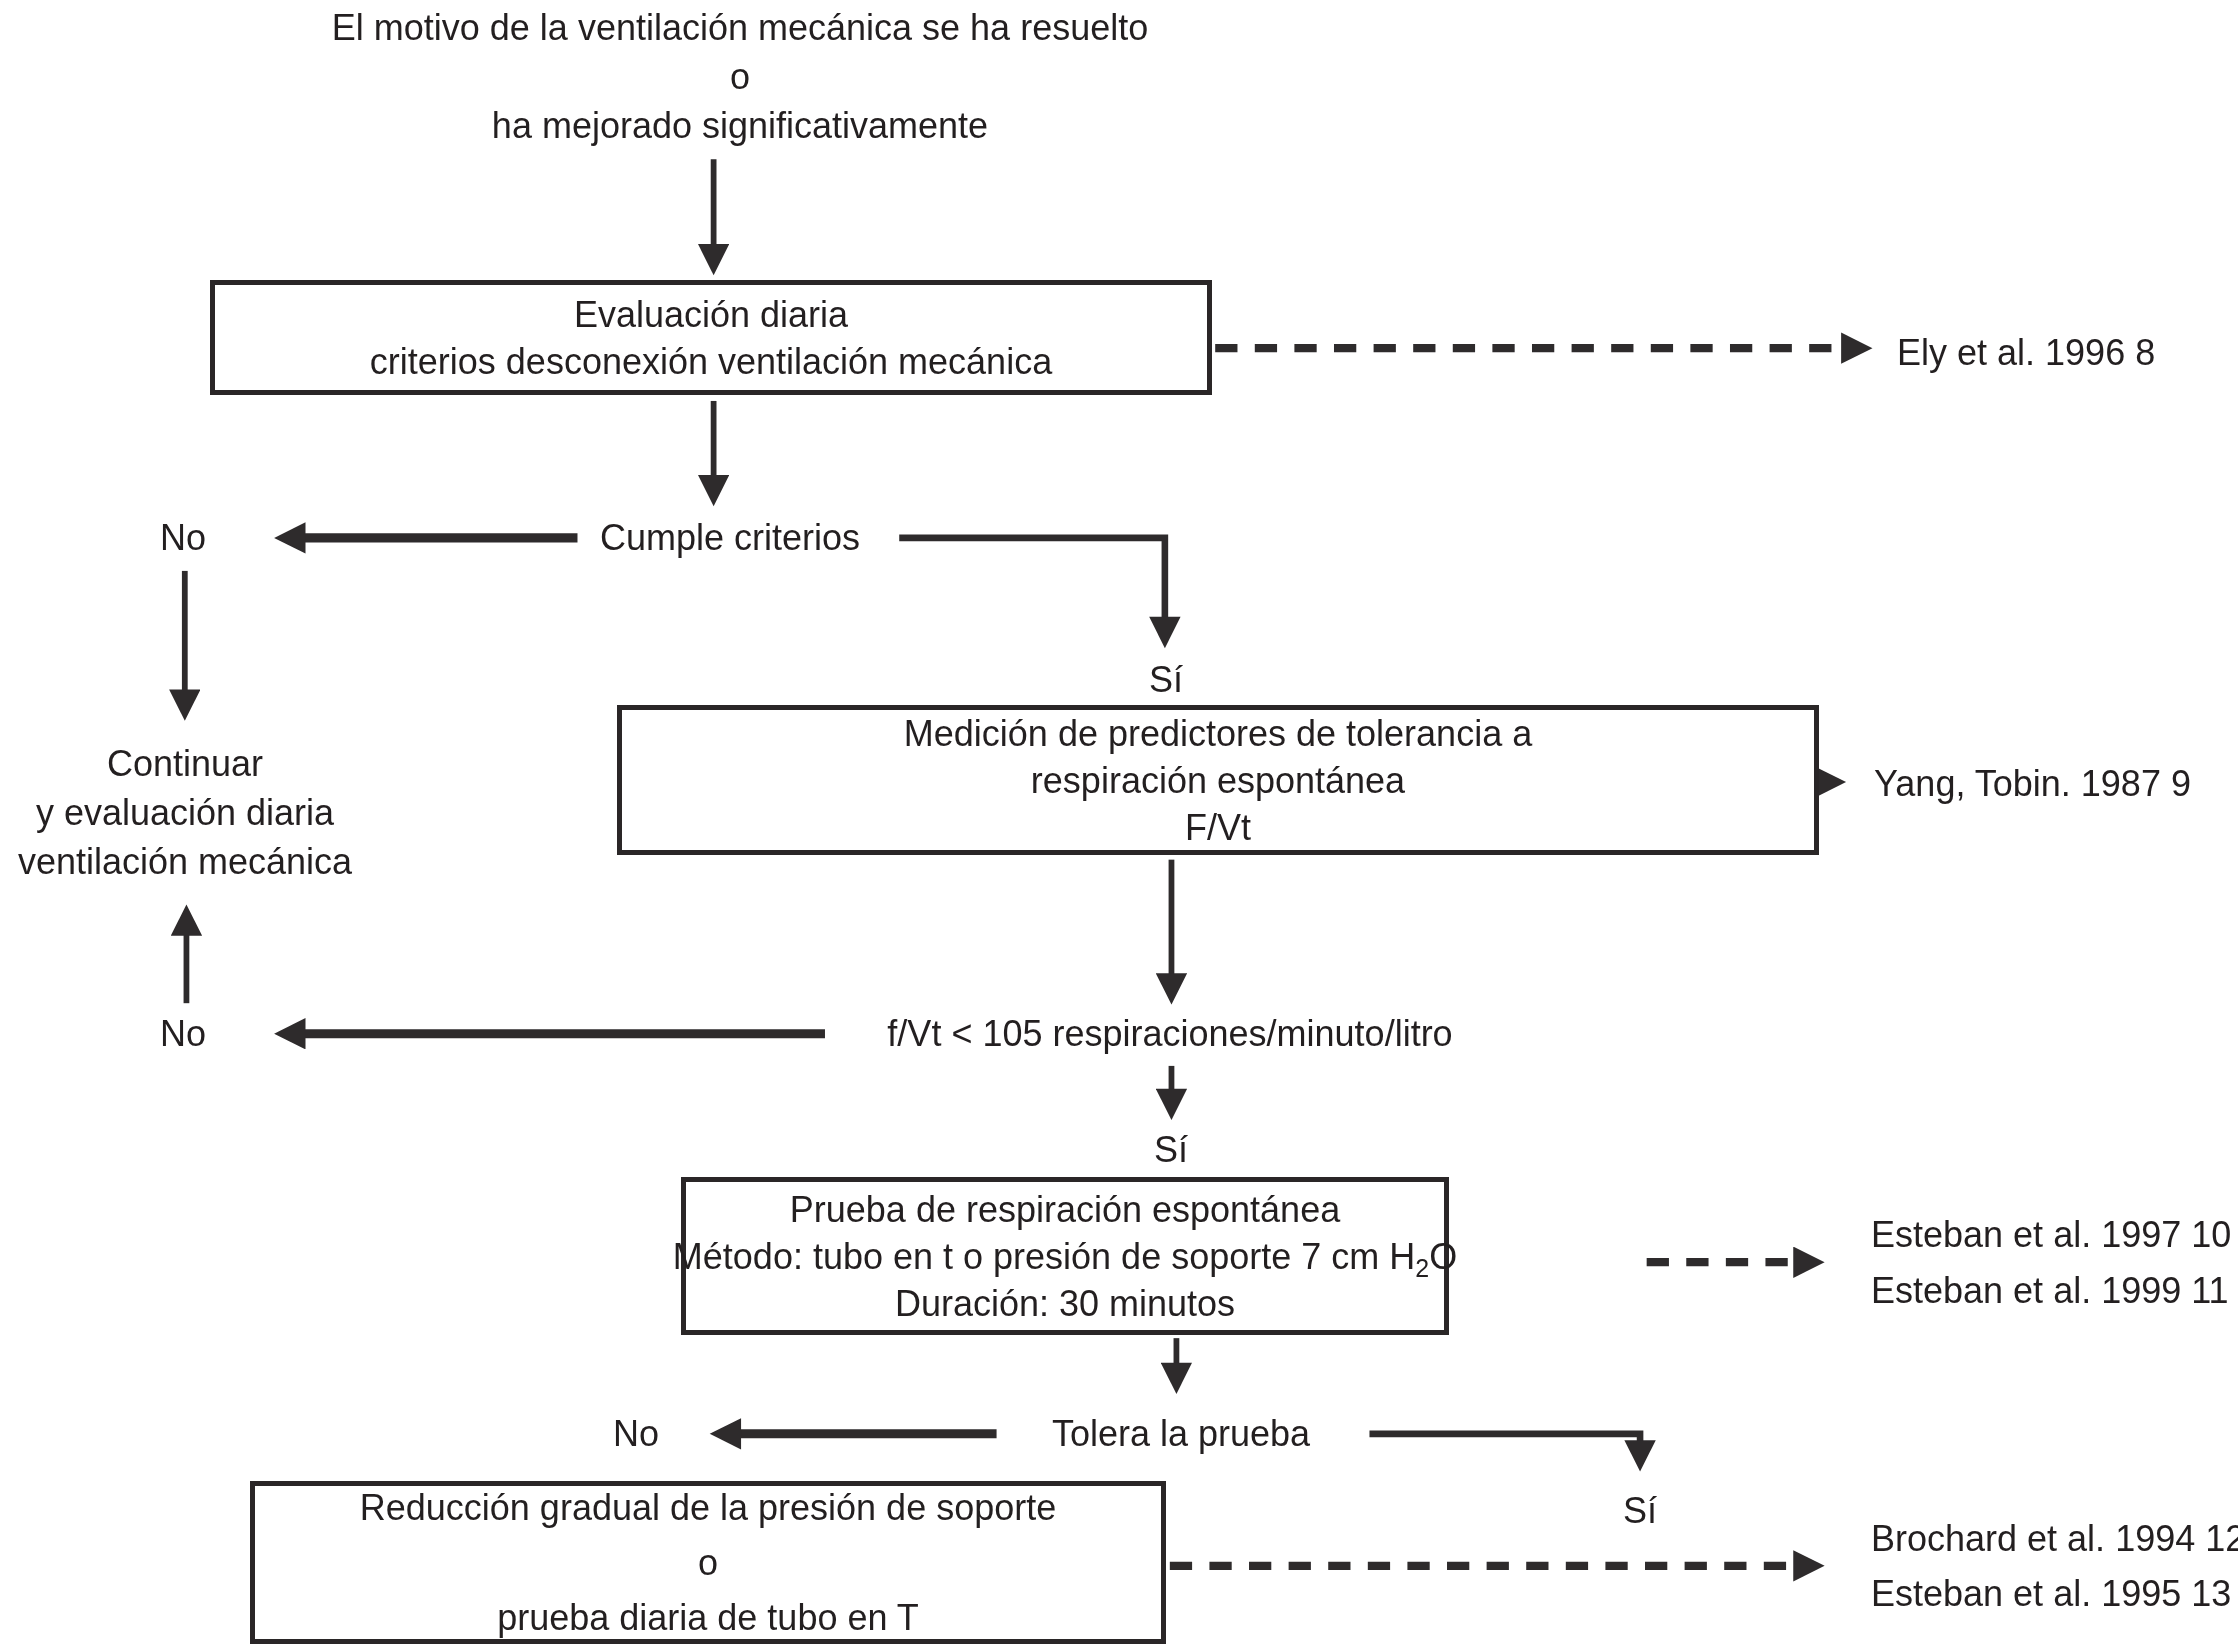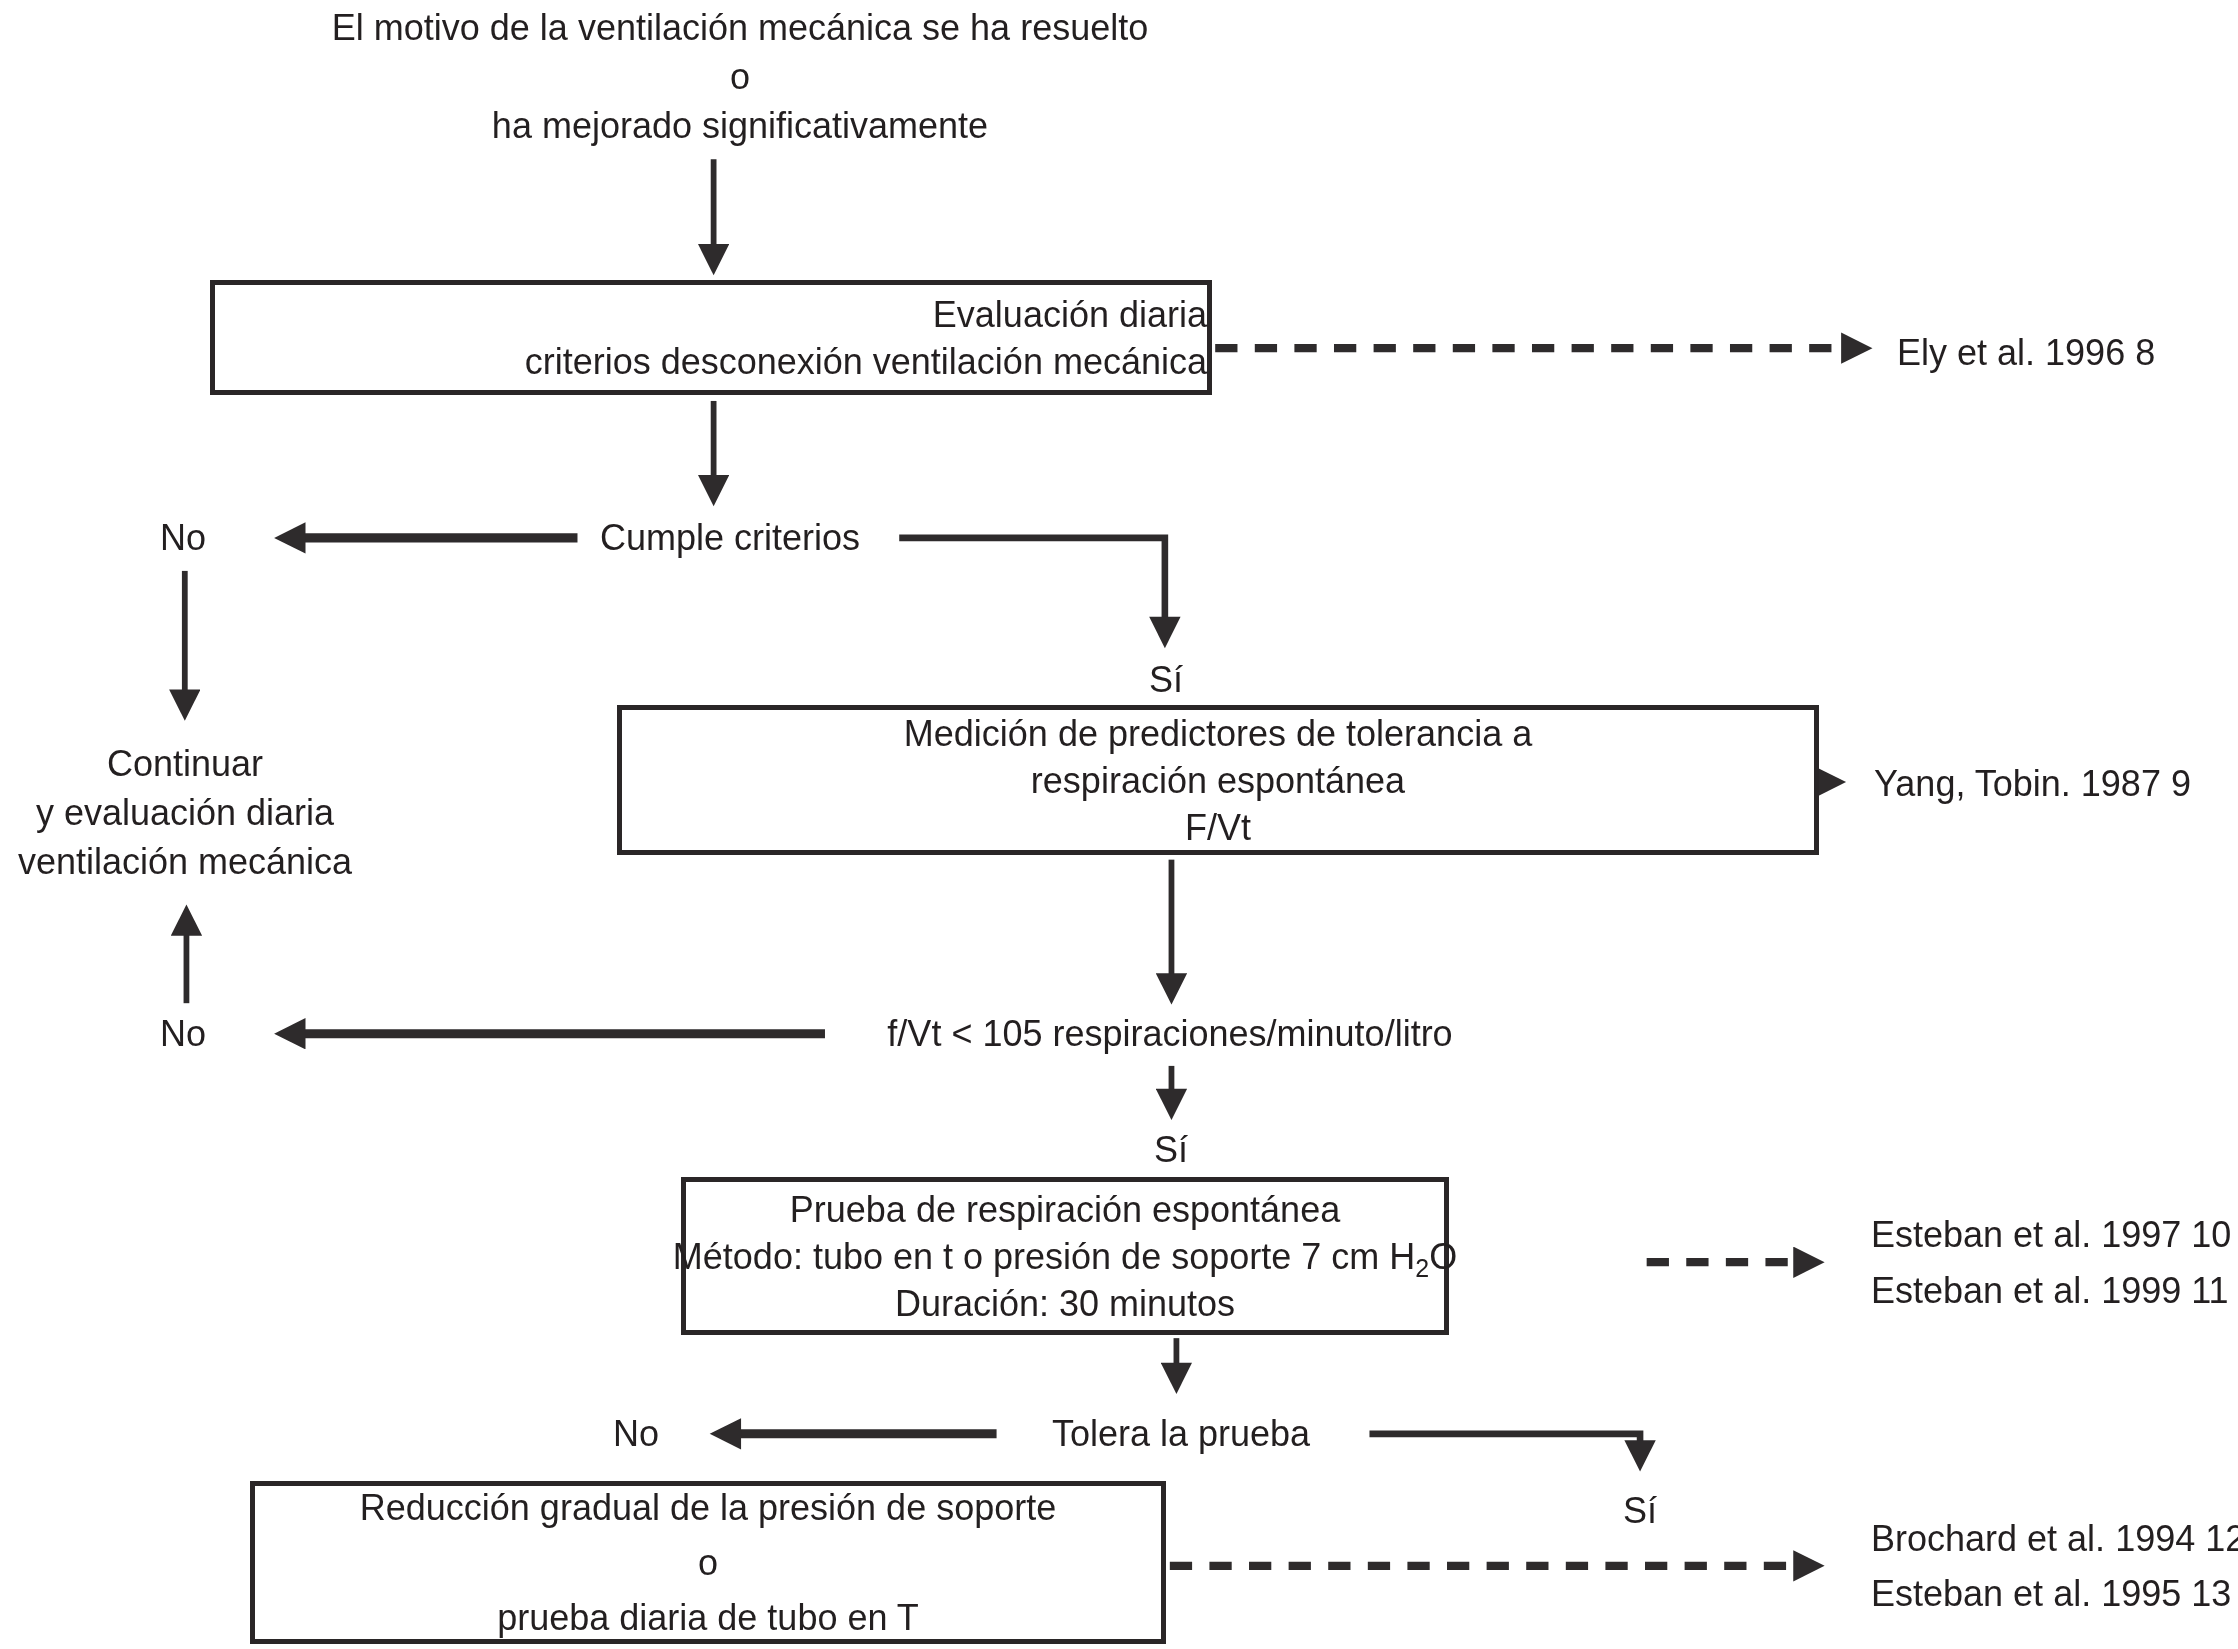--- a/index.html
+++ b/index.html
@@ -90,21 +90,21 @@
     <path d="M1996 1530 H2176" stroke="#2e2b2c" stroke-width="10" stroke-dasharray="27 21" fill="none" marker-end="url(#arrow)"></path>
     <path d="M1418 1898 H2176" stroke="#2e2b2c" stroke-width="10" stroke-dasharray="27 21" fill="none" marker-end="url(#arrow)"></path>
   </svg>
 
   <div class="label multiline" style="left:740px; top:76px;">
     <div>El motivo de la ventilación mecánica se ha resuelto</div>
     <div>o</div>
     <div>ha mejorado significativamente</div>
   </div>
 
-  <div class="box" style="left:210px; top:280px; width:1002px; height:115px;align-items:flex-end;">
+  <div class="box" style="left:210px; top:280px; width:1002px; height:115px;">
     <div>Evaluación diaria</div>
     <div>criterios desconexión ventilación mecánica</div>
   </div>
 
   <div class="label" style="left:730px; top:538px;">Cumple criterios</div>
   <div class="label" style="left:183px; top:538px;">No</div>
   <div class="label" style="left:1166px; top:680px;">Sí</div>
 
   <div class="label multiline" style="left:185px; top:812px;">
     <div>Continuar</div>

